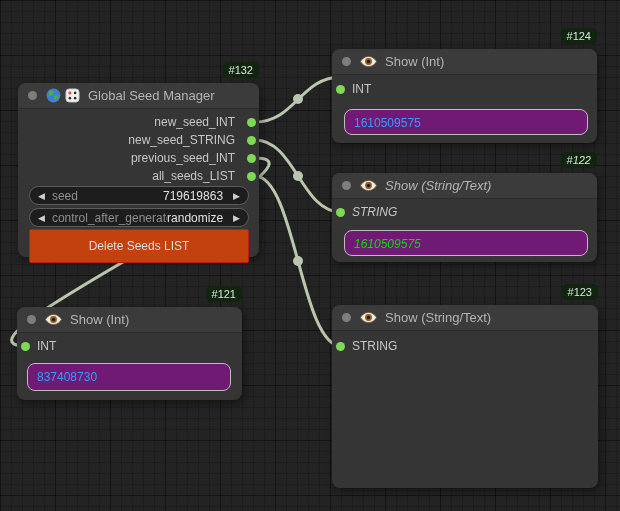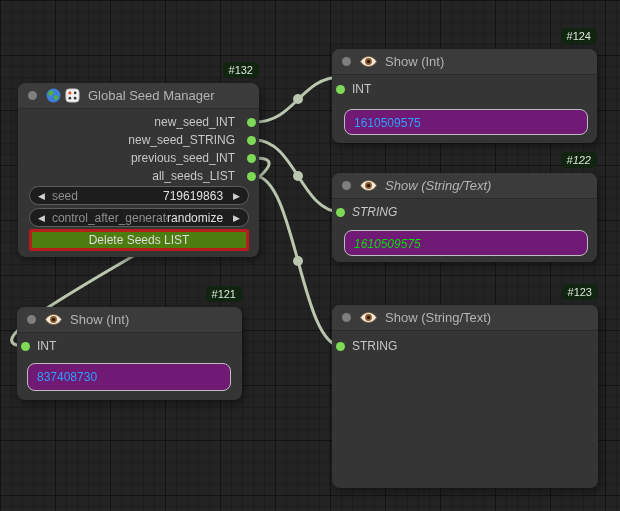--- a/index.html
+++ b/index.html
@@ -53,22 +53,22 @@
   .widget-pill {
     position:absolute; left:11px; right:10px; height:19px;
     background:#1d1d1d; border:1px solid #5c5c5c; border-radius:10px;
     display:flex; align-items:center; padding:0 8px;
     font-size:12px; color:#e0e0e0;
   }
   .widget-pill .arrow { color:#cfcfcf; font-size:9px; flex:0 0 auto; }
   .widget-pill .wname { color:#8f8f8f; margin-left:7px; flex:1 1 auto; overflow:hidden; white-space:nowrap; }
   .widget-pill .wvalue { margin-right:10px; flex:0 0 auto; }
   .widget-button {
-    position:absolute; left:11px; right:10px; height:22px;
-    background:#4d7c0f; border:3px solid #b91c1c; border-radius:2px;
+    position:absolute; left:11px; right:10px; height:34px;
+    background:#c2410c; border:1px solid #b91c1c; border-radius:2px;
     display:flex; align-items:center; justify-content:center;
     font-size:12px; color:#dedede;
   }
 </style>
 </head>
 <body>
 
 <div id="canvas">
 
   <svg id="wire-layer" width="620" height="511">

